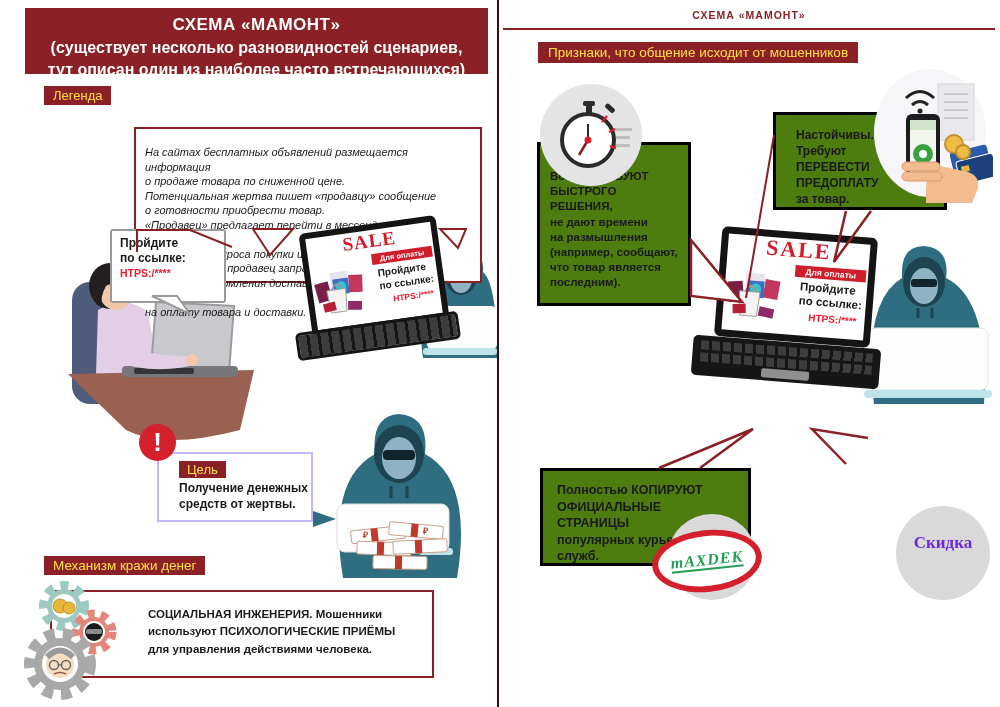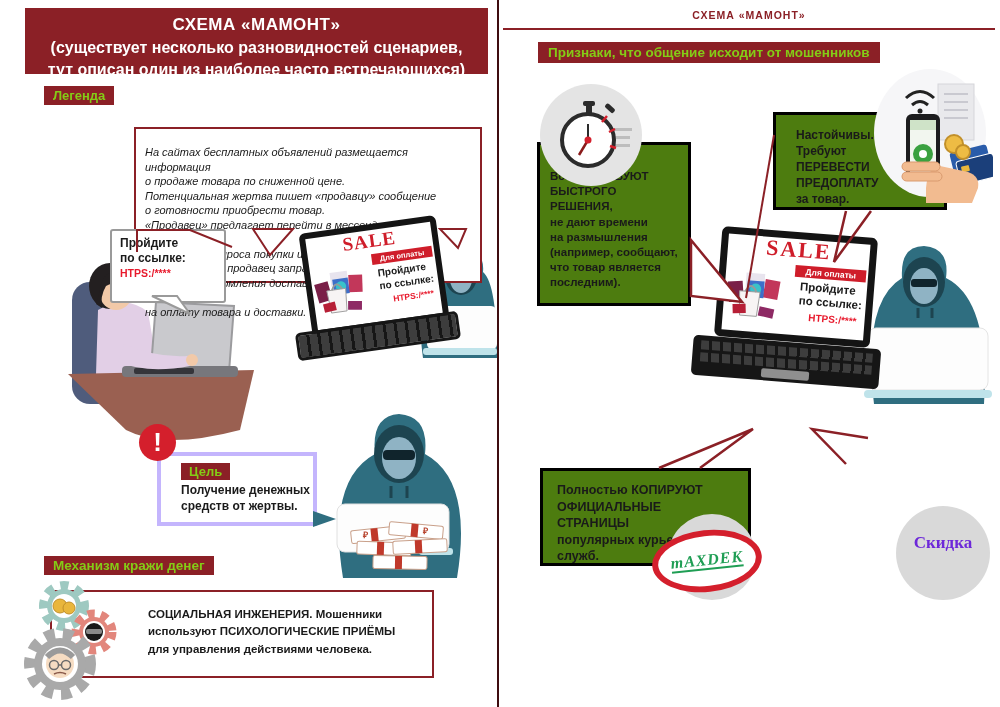--- a/index.html
+++ b/index.html
@@ -1,21 +1,21 @@
 <!DOCTYPE html>
 <html><head>
 <meta charset="utf-8">
 <style>
   html,body{margin:0;padding:0;background:#fff;}
   #canvas{position:relative;width:1000px;height:707px;background:#fff;overflow:hidden;
           font-family:"Liberation Sans",sans-serif;color:#1a1a1a;}
   .abs{position:absolute;}
   .pre{white-space:pre-line;}
   .b{font-weight:bold;}
-  .badge{display:inline-block;background:#8b2026;color:#84cc16;font-weight:bold;padding:2px 9px;}
+  .badge{display:inline-block;background:#8b2026;color:#fde047;font-weight:normal;padding:2px 9px;}
   .callout{background:#4d7c0f;border:3px solid #000000;z-index:1;}
   .mbox{background:#fff;border:2.5px solid #8b2026;z-index:1;}
   .red{color:#e8192c;}
   .serif{font-family:"Liberation Serif",serif;}
   svg{display:block;}
   .laptop-screen{background:#fff;border:6px solid #141414;border-radius:6px;z-index:2;}
   .keybody{background:#161616;border-radius:5px;z-index:2;}
   .keys{background:repeating-linear-gradient(90deg,#3d3d3d 0 8px,#161616 8px 11px);}
 </style>
 </head>
@@ -89,21 +89,21 @@
     <ellipse cx="48" cy="33" rx="11" ry="14" fill="#8fb3c4"></ellipse>
     <rect x="38" y="26" width="20" height="7" rx="3" fill="#10242c"></rect>
     <rect x="14" y="60" width="70" height="44" rx="6" fill="#fdfdfd"></rect>
     <rect x="10" y="102" width="74" height="7" rx="3" fill="#bfe3ea"></rect>
   </svg>
 
   <div class="abs" style="left:139px;top:424px;width:37px;height:37px;border-radius:50%;background:#d41f2c;color:#fff;text-align:center;z-index:2;">
     <span class="b" style="font-size:26px;line-height:37px;">!</span>
   </div>
 
-  <div class="abs" style="left:157px;top:452px;width:152px;height:66px;background:#fff;border:4px solid #c4b5fd;z-index:1;">
+  <div class="abs" style="left:157px;top:452px;width:152px;height:66px;background:#fff;border:2px solid #c4b5fd;z-index:1;">
     <div class="badge" style="margin:7px 0 0 20px;font-size:13px;padding:1px 8px;">Цель</div>
     <div class="b pre" style="margin:3px 0 0 20px;font-size:12px;line-height:1.3;">Получение денежных
 средств от жертвы.</div>
   </div>
 
   <svg class="abs" style="left:323px;top:410px;z-index:0;" width="152" height="168" viewBox="0 0 152 168">
     <path d="M20,168 Q4,70 52,44 Q48,6 76,4 Q106,6 102,44 Q150,70 134,168 Z" fill="#2f6e80"></path>
     <ellipse cx="76" cy="44" rx="25" ry="29" fill="#1d4450"></ellipse>
     <ellipse cx="76" cy="48" rx="17" ry="21" fill="#8fb3c4"></ellipse>
     <rect x="60" y="40" width="32" height="10" rx="4" fill="#10242c"></rect>

